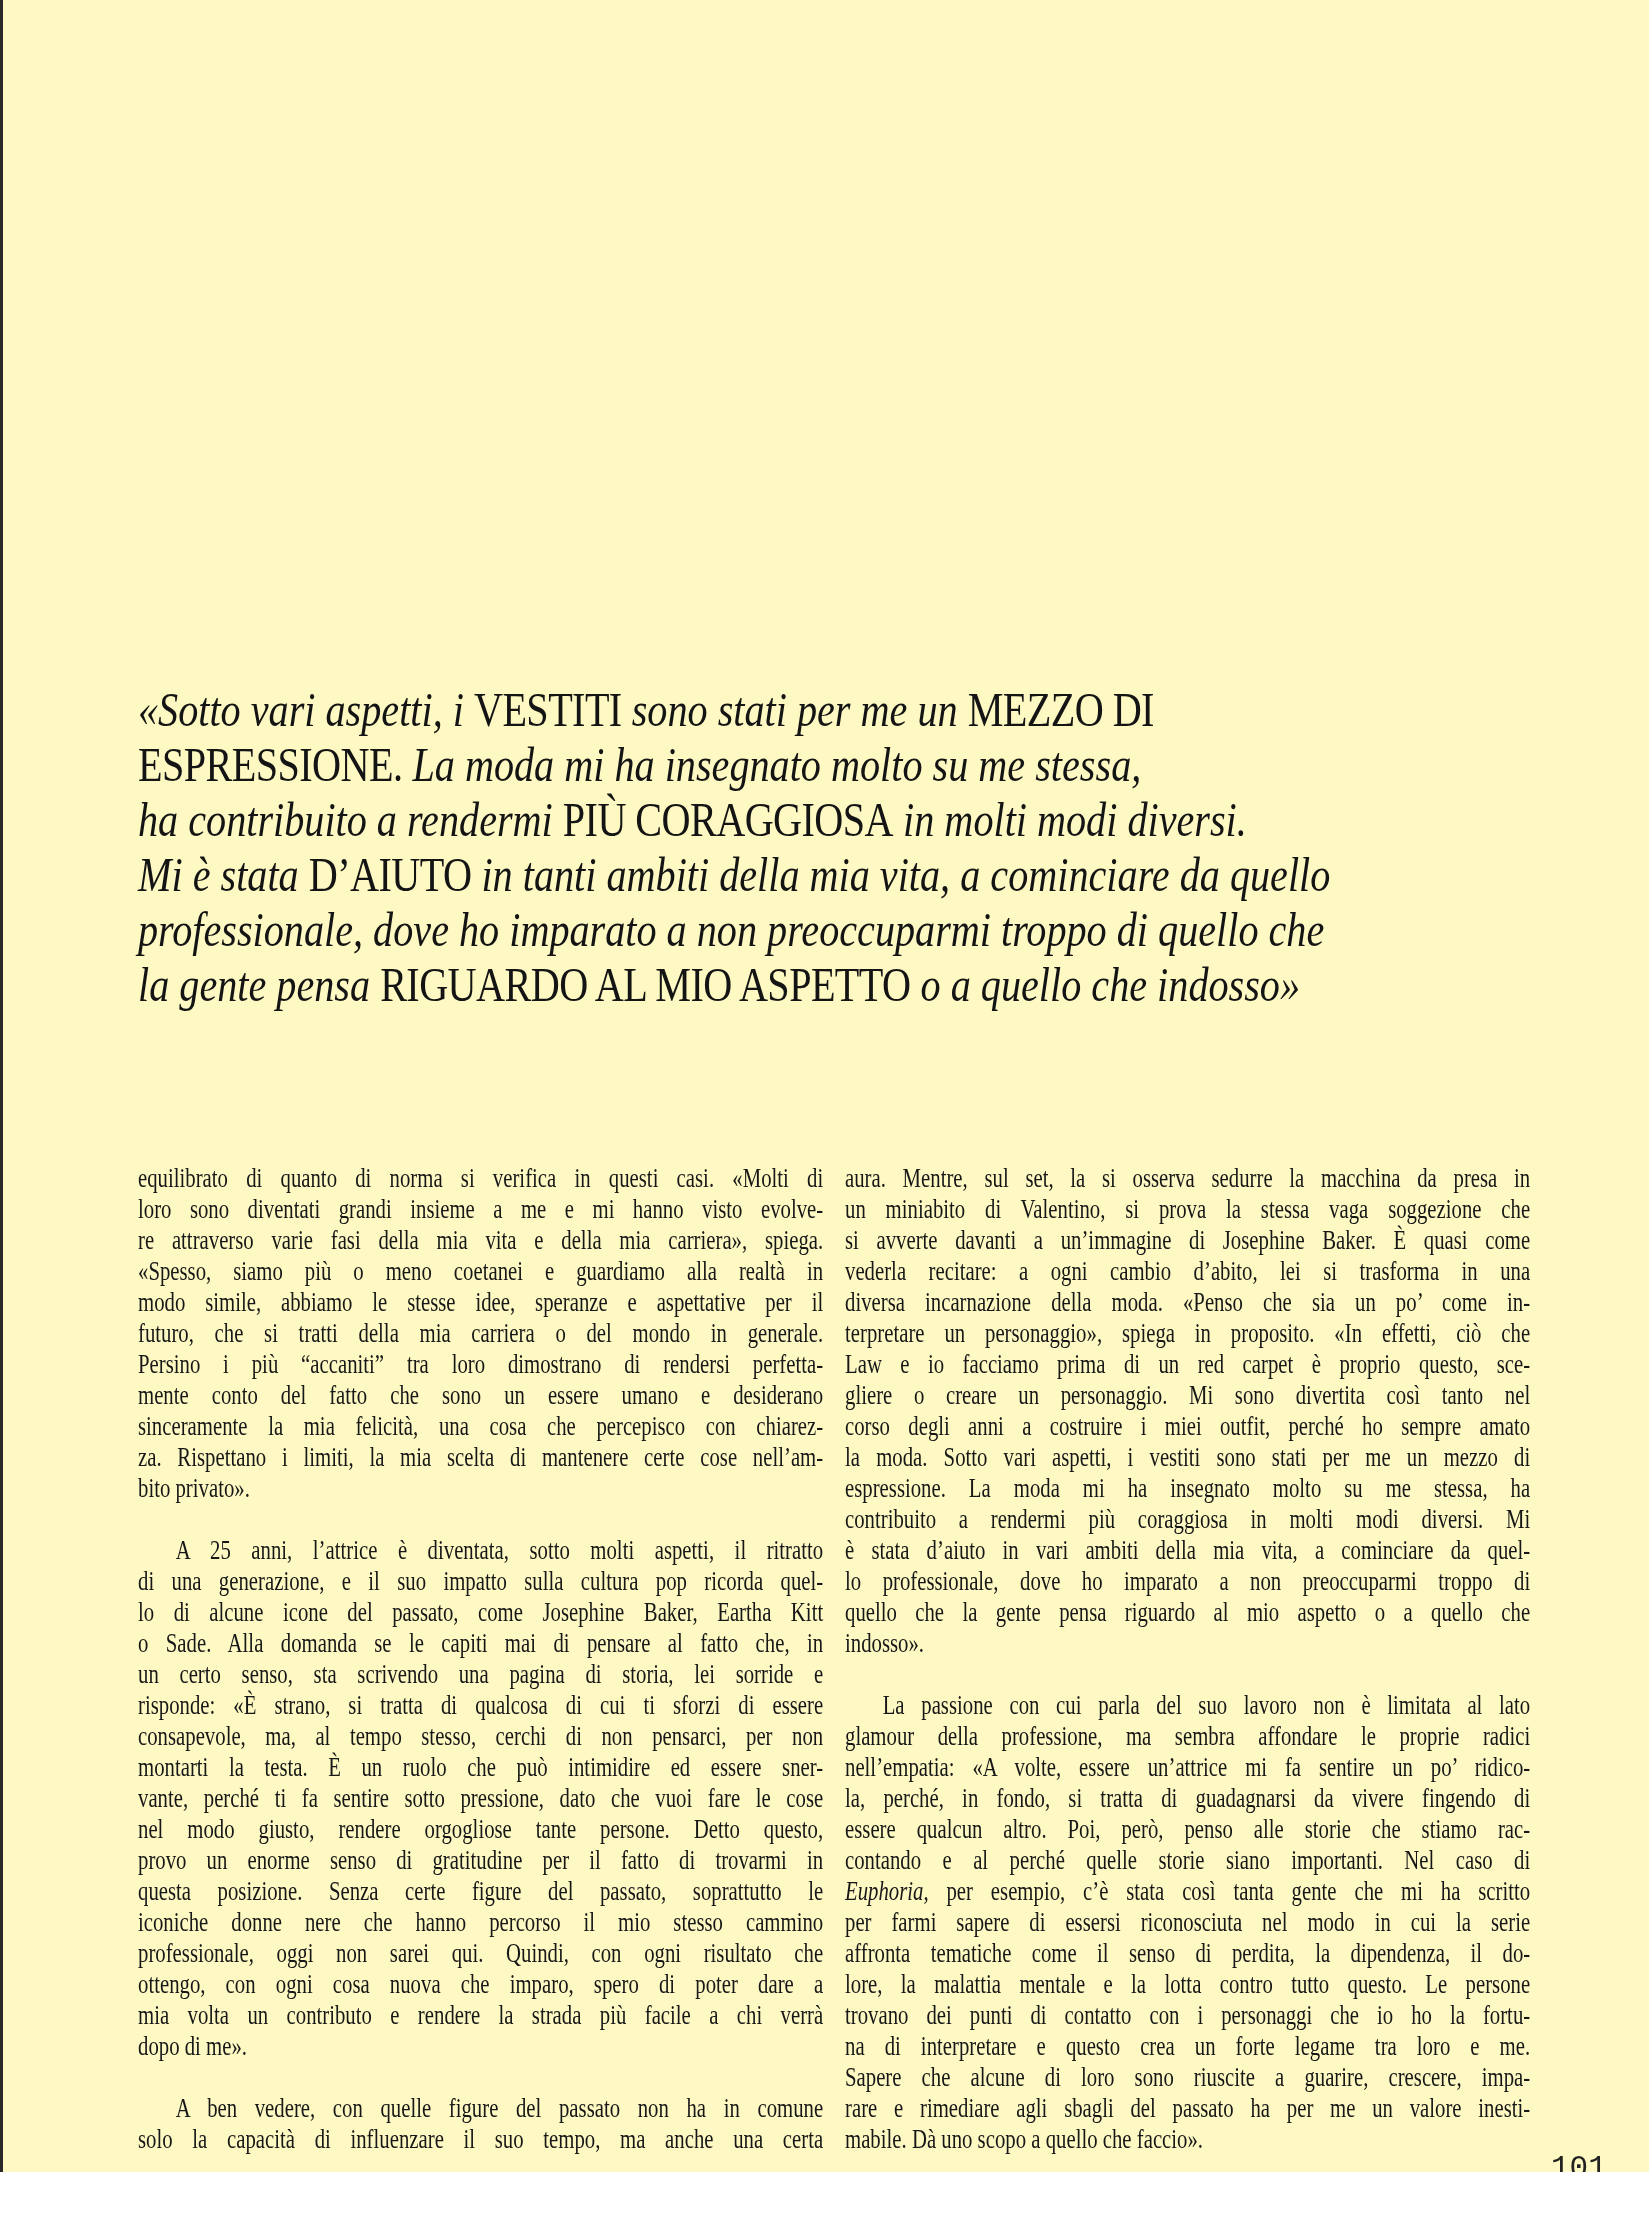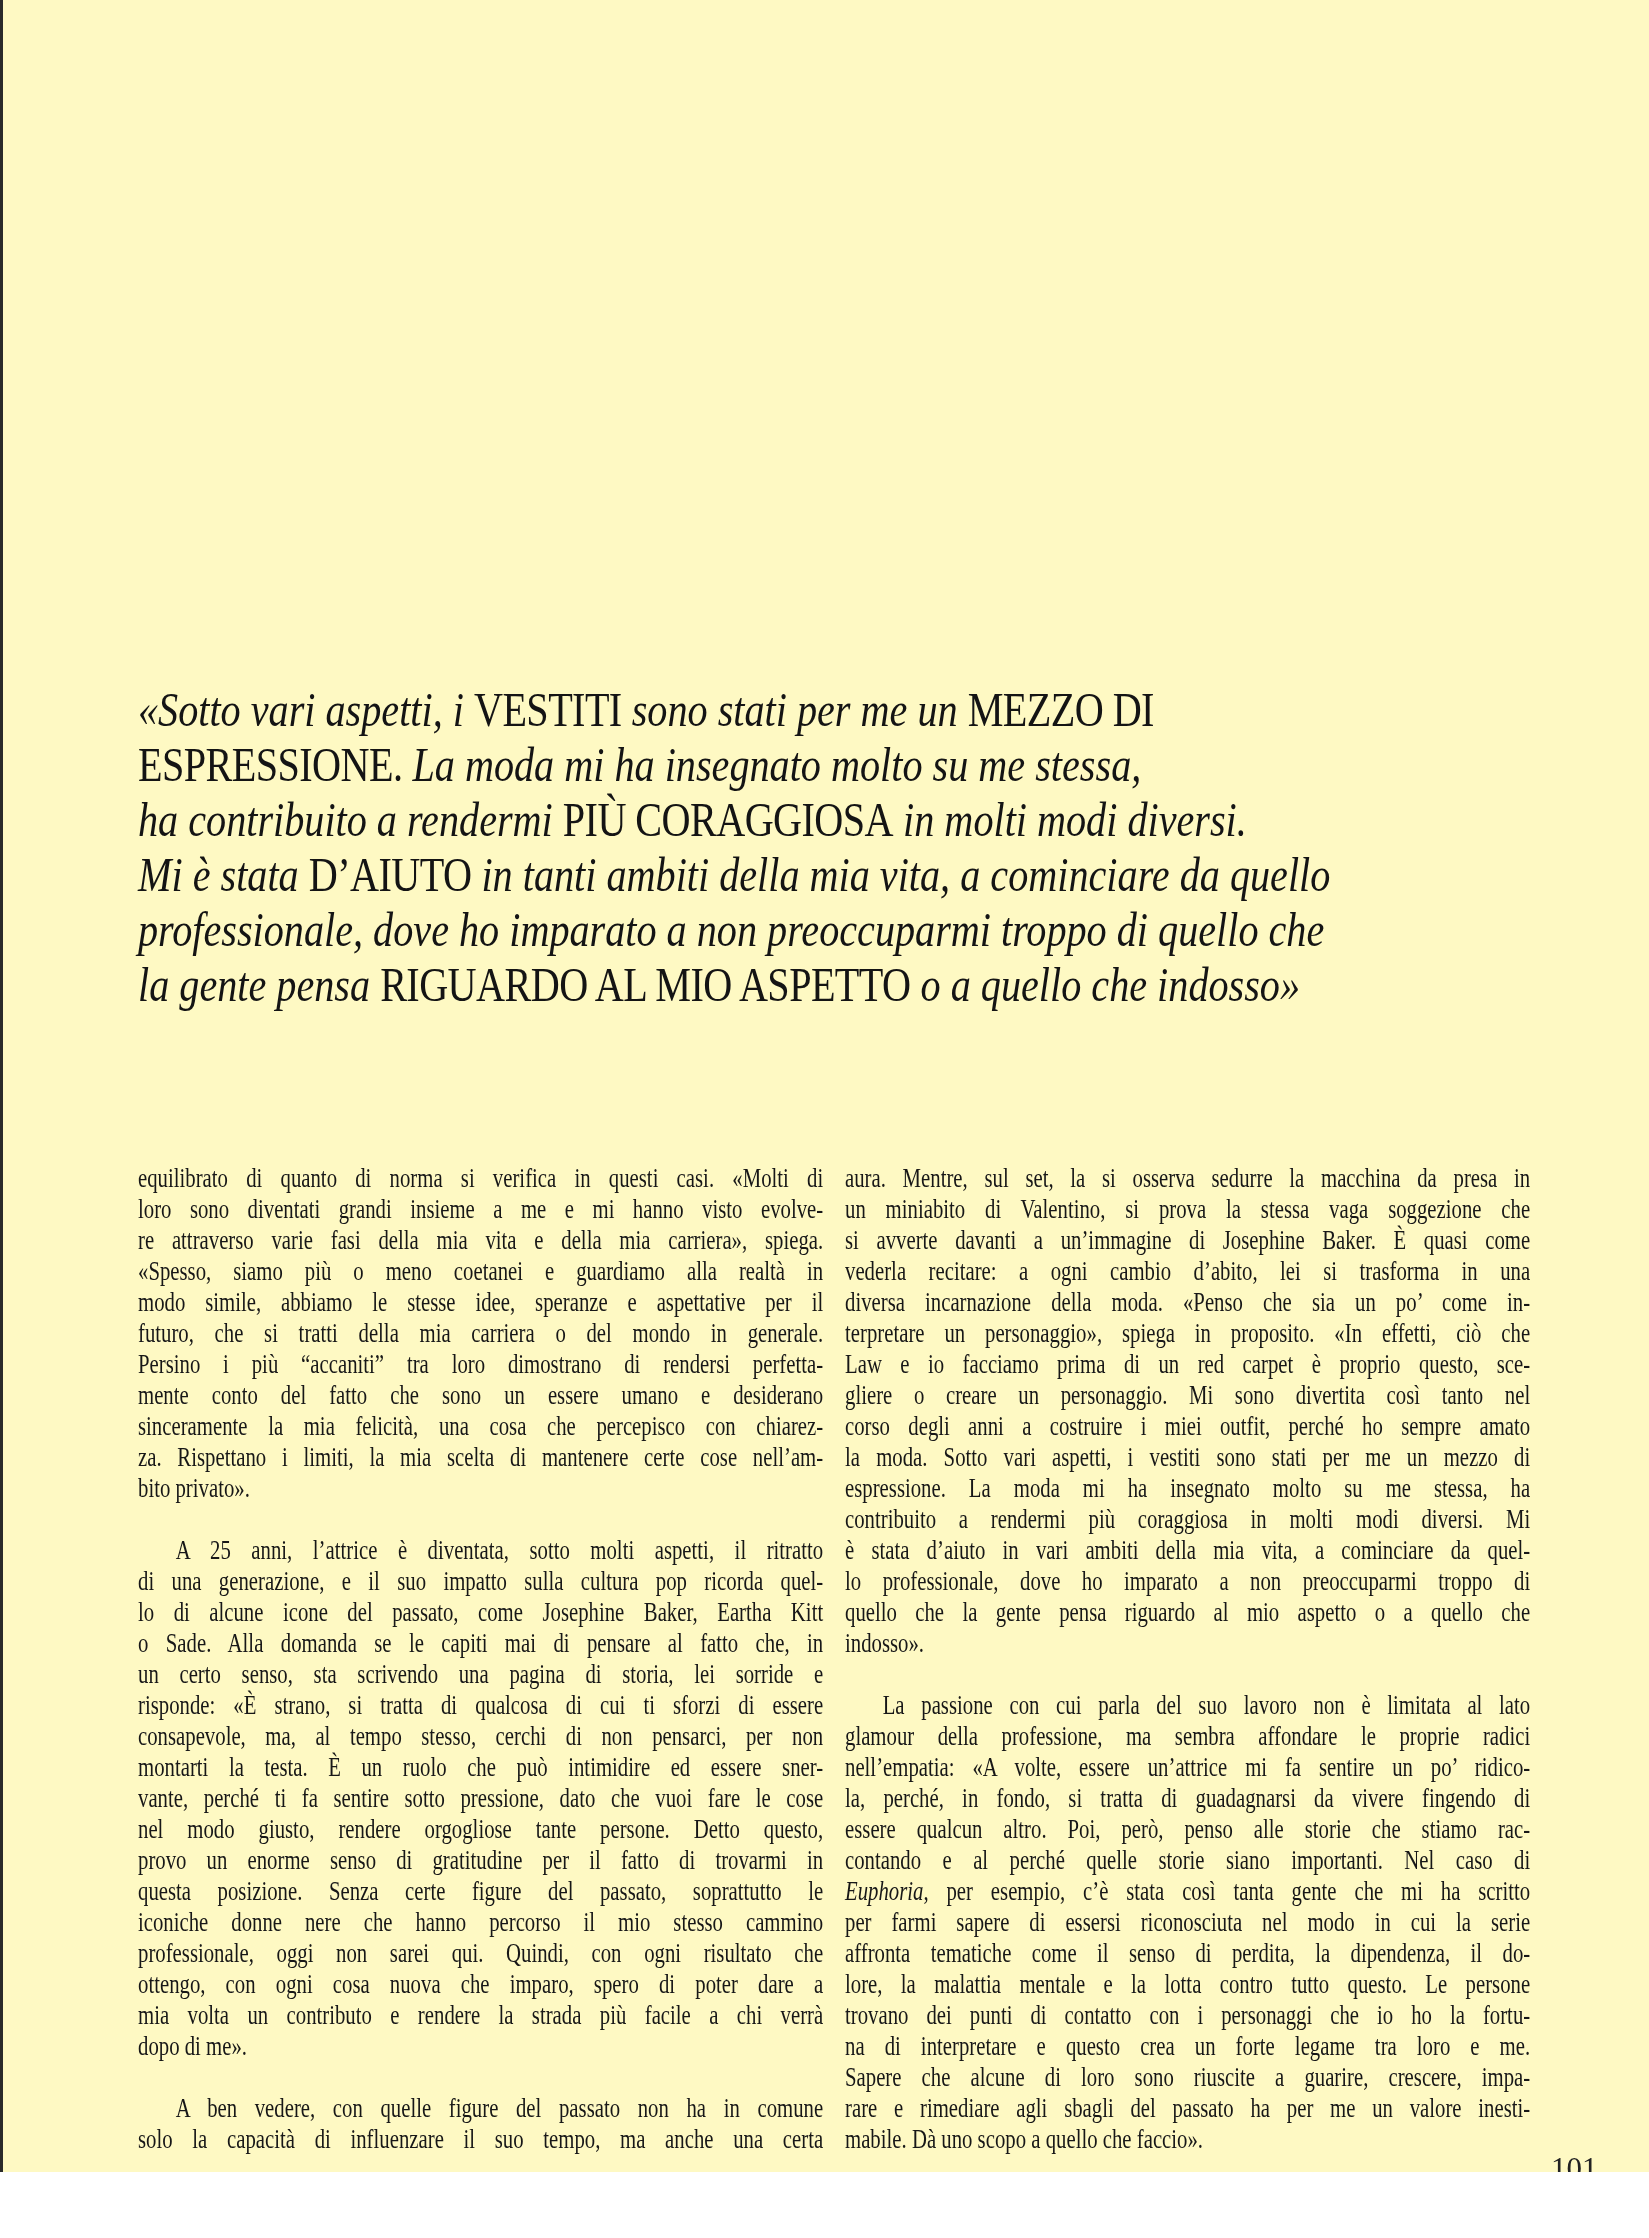--- a/index.html
+++ b/index.html
@@ -50,21 +50,21 @@
     text-align-last:justify;
     height:31px;
   }
   .col .line.last{text-align-last:left;}
   .col .line.indent{text-indent:49px;}
   .col .line.gap{margin-top:31px;}
   .col .em{font-style:italic;}
   
   .page-number{
     position:absolute;left:1551px;top:2152px;
-    font-family:Liberation Serif, serif;
+    font-family:Liberation Mono, monospace;
     font-size:31px;
     line-height:33px;
     color:#222222;
   }
 </style>
 </head>
 <body>
 
 <div class="page">
   <div class="page-edge"></div>

